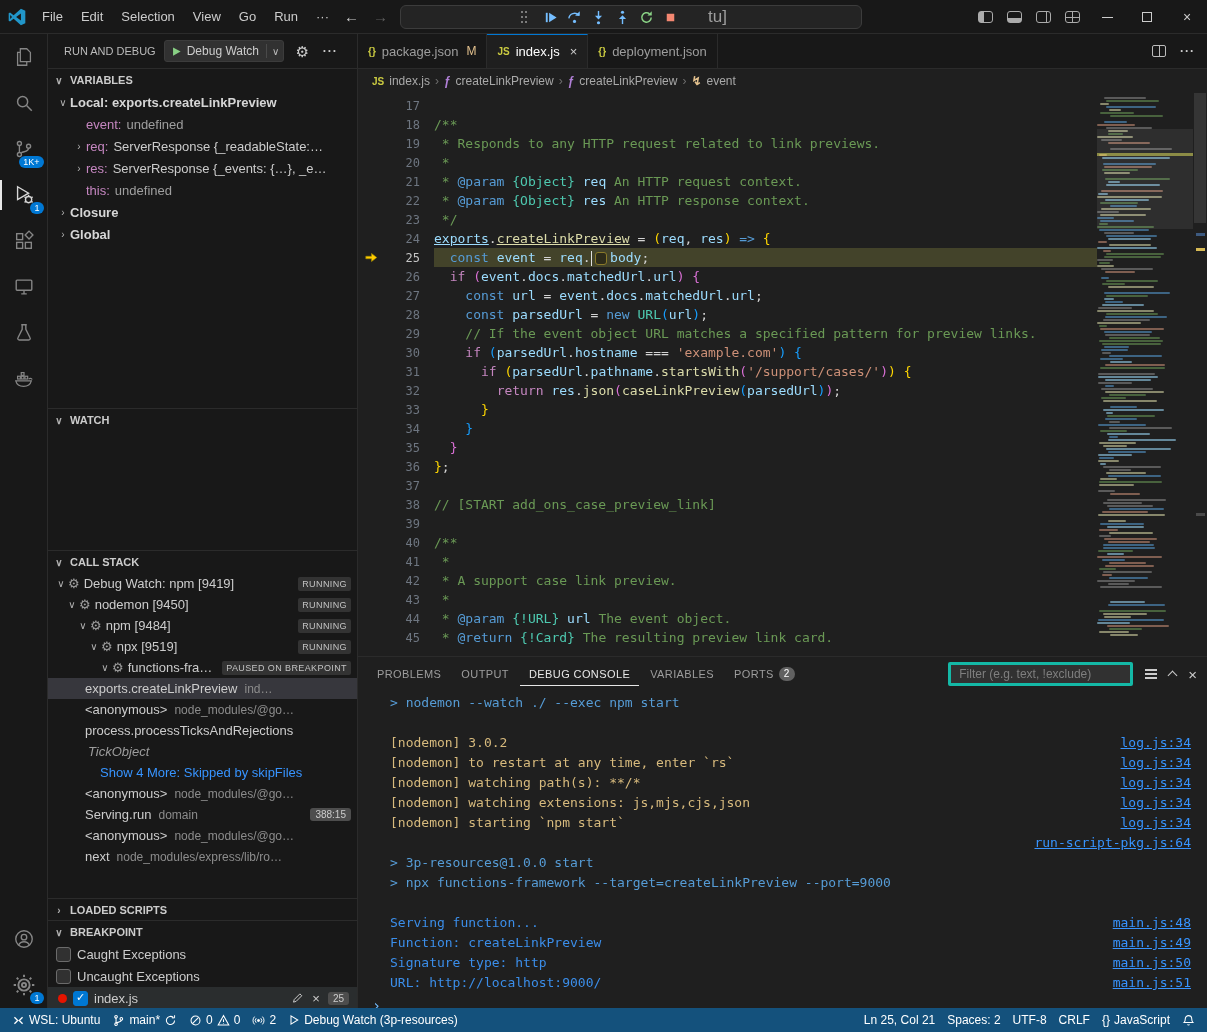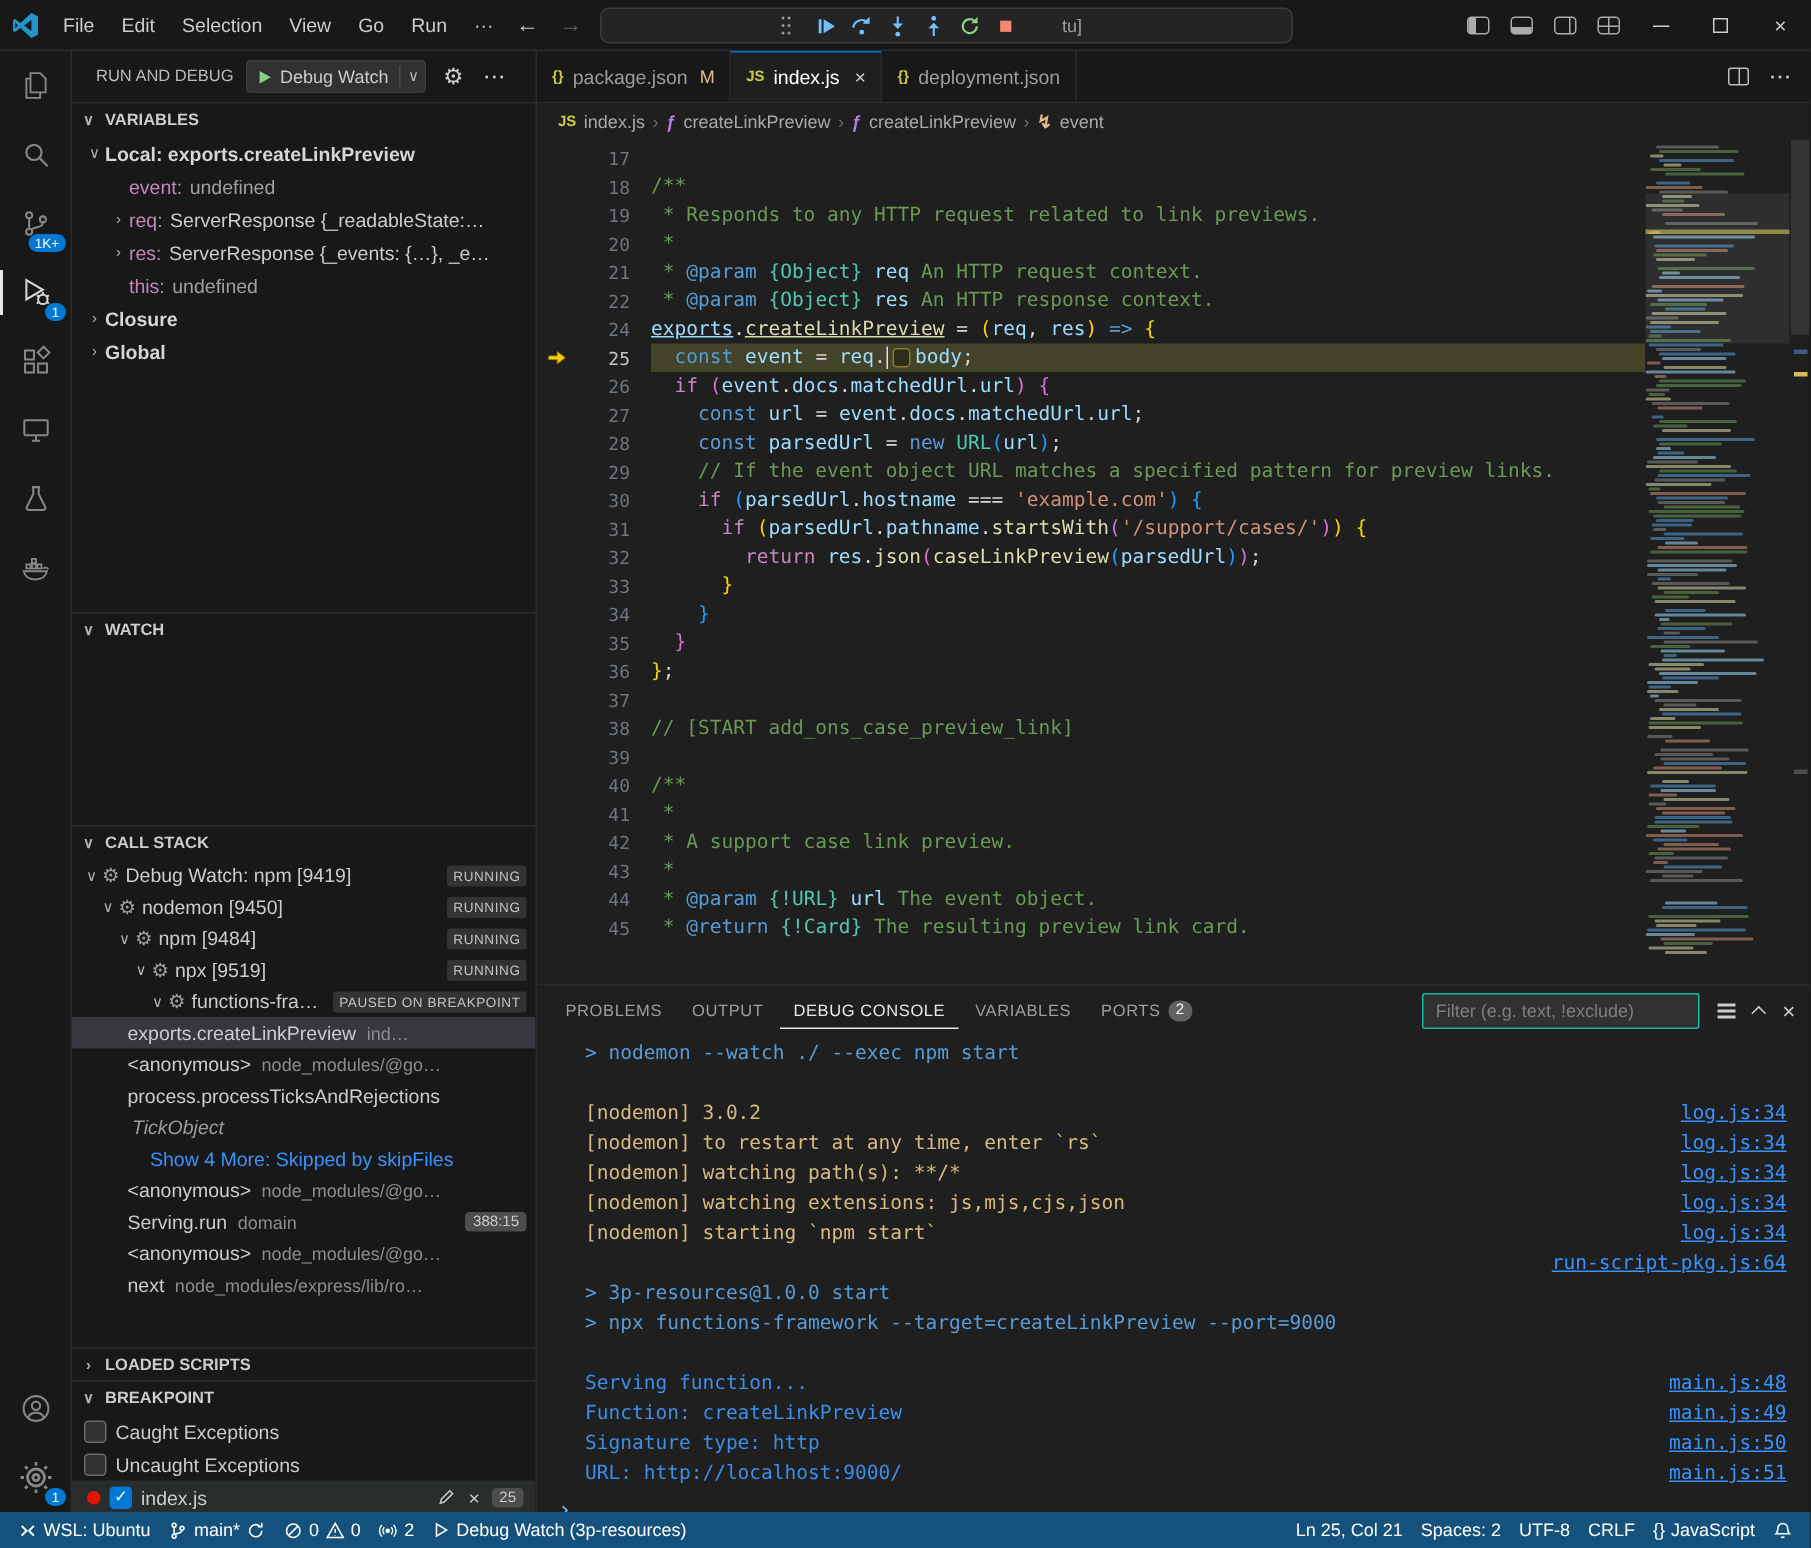--- a/index.html
+++ b/index.html
@@ -12,21 +12,21 @@
   .tb-logo{width:34px;display:flex;justify-content:center;}
   .menus{display:flex;gap:2px;}
   .menus .mi{padding:3px 8px;border-radius:4px;color:#cccccc;font-size:13px;cursor:default;}
   .nav-arrows{position:absolute;left:344px;display:flex;gap:14px;font-size:15px;color:#cccccc;}
   .nav-arrows .fwd{color:#5e5e5e;}
   .cmdcenter{position:absolute;left:400px;top:5px;width:462px;height:24px;background:#242424;border:1px solid #3c3c3c;border-radius:6px;display:flex;align-items:center;padding:0 8px;}
   .grip{display:block;width:7px;height:13px;margin:0 10px 0 112px;position:relative;}
   .grip i{position:absolute;left:0;top:0;width:2px;height:2px;border-radius:50%;background:#9a9a9a;
     box-shadow:0 5px 0 #9a9a9a,0 10px 0 #9a9a9a,4px 0 0 #9a9a9a,4px 5px 0 #9a9a9a,4px 10px 0 #9a9a9a;}
   .dbg-btn{width:24px;height:22px;display:flex;align-items:center;justify-content:center;border-radius:4px;}
-  .cc-text{margin-left:26px;color:#9d9d9d;font-size:12px;}
+  .cc-text{margin-left:26px;color:#9d9d9d;font-size:17px;}
   .win-right{position:absolute;right:0;top:0;height:34px;display:flex;align-items:center;}
   .lay{width:15px;height:12px;border:1px solid #ababab;border-radius:3px;position:relative;margin:0 7px;}
   .lay.left::before{content:"";position:absolute;left:0;top:0;bottom:0;width:5px;background:#ababab;}
   .lay.bottom::before{content:"";position:absolute;left:0;right:0;bottom:0;height:4px;background:#ababab;}
   .lay.right::before{content:"";position:absolute;right:3px;top:0;bottom:0;width:1px;background:#ababab;}
   .lay.grid::before{content:"";position:absolute;left:6px;top:0;bottom:0;width:1px;background:#ababab;}
   .lay.grid::after{content:"";position:absolute;left:0;right:0;top:5px;height:1px;background:#ababab;}
   .winctl{width:40px;height:34px;display:flex;align-items:center;justify-content:center;color:#cccccc;font-size:14px;}
   .winctl .box{width:10px;height:10px;border:1px solid #ccc;}
   .winctl .min{width:11px;height:1px;background:#ccc;display:block;}
@@ -131,21 +131,21 @@
   .sb-slider{position:absolute;right:1px;top:0;width:12px;height:130px;background:rgba(121,121,121,0.25);}
   .ovr-mark{position:absolute;right:2px;width:9px;height:3px;}
 
   
   .panel{height:352px;border-top:1px solid #2b2b2b;background:#1f1f1f;display:flex;flex-direction:column;flex:0 0 352px;}
   .panel-tabs{height:34px;display:flex;align-items:center;padding:0 10px;gap:2px;flex:0 0 34px;}
   .ptab{font-size:11px;letter-spacing:.4px;color:#9d9d9d;padding:6px 9px 5px;display:flex;align-items:center;gap:5px;border-bottom:1px solid transparent;}
   .ptab.active{color:#e7e7e7;border-bottom-color:#e7e7e7;}
   .ptab-badge{background:#616161;color:#fff;font-size:10px;border-radius:9px;padding:0 5px;line-height:14px;}
   .panel-right{margin-left:auto;display:flex;align-items:center;gap:12px;}
-  .filter{width:185px;height:24px;background:#313131;border:1px solid #14b8a6;border-radius:2px;color:#cccccc;font-size:12px;padding:0 8px;outline:none;font-family:"Liberation Sans",sans-serif;}
+  .filter{width:185px;height:24px;background:#313131;border:3px solid #14b8a6;border-radius:2px;color:#cccccc;font-size:12px;padding:0 8px;outline:none;font-family:"Liberation Sans",sans-serif;}
   .filter::placeholder{color:#7f7f7f;}
   .lines-ic{width:12px;height:10px;position:relative;display:block;}
   .lines-ic::before{content:"";position:absolute;left:0;right:0;top:0;height:1.5px;background:#ccc;box-shadow:0 4px 0 #ccc,0 8px 0 #ccc;}
   .chev-up{width:7px;height:7px;border-left:1.5px solid #ccc;border-top:1.5px solid #ccc;transform:rotate(45deg);display:block;margin-top:3px;}
   .pclose{color:#ccc;font-size:15px;}
 
   .console{flex:1;padding:4px 16px 0 32px;font-family:"DejaVu Sans Mono",monospace;font-size:13px;overflow:hidden;display:flex;flex-direction:column;}
   .con-row{display:flex;align-items:baseline;height:20px;flex:0 0 20px;}
   .con-text{white-space:pre;}
   .con-text.cmd{color:#569cd6;}
@@ -585,20 +585,25 @@
             </div>
             <div class="code-line">
               <span class="glyph"></span>
               <span class="ln">21</span>
               <span class="ltxt"><span class="tk-c"> * </span><span class="tk-jd">@param</span><span class="tk-c"> </span><span class="tk-t">{Object}</span><span class="tk-c"> </span><span class="tk-v">req</span><span class="tk-c"> An HTTP request context.</span></span>
             </div>
             <div class="code-line">
               <span class="glyph"></span>
               <span class="ln">22</span>
               <span class="ltxt"><span class="tk-c"> * </span><span class="tk-jd">@param</span><span class="tk-c"> </span><span class="tk-t">{Object}</span><span class="tk-c"> </span><span class="tk-v">res</span><span class="tk-c"> An HTTP response context.</span></span>
+            </div>
+            <div class="code-line">
+              <span class="glyph"></span>
+              <span class="ln">23</span>
+              <span class="ltxt"><span class="tk-c"> */</span></span>
             </div>
             <div class="code-line">
               <span class="glyph"></span>
               <span class="ln">24</span>
               <span class="ltxt"><span class="tk-v tk-ul">exports</span><span class="tk-p">.</span><span class="tk-f tk-ul">createLinkPreview</span><span class="tk-o"> = </span><span class="tk-b1">(</span><span class="tk-v">req</span><span class="tk-p">, </span><span class="tk-v">res</span><span class="tk-b1">)</span><span class="tk-k"> =&gt; </span><span class="tk-b1">{</span></span>
             </div>
             <div class="code-line dbg">
               <span class="glyph">
                 <svg style="position:absolute;left:6px;top:3px" width="15" height="13" viewBox="0 0 16 16">
                   <path d="M1 6.5h7V3l6.5 5L8 13V9.5H1z" fill="#ffcc00" stroke="#a08900" stroke-width=".8"></path>

